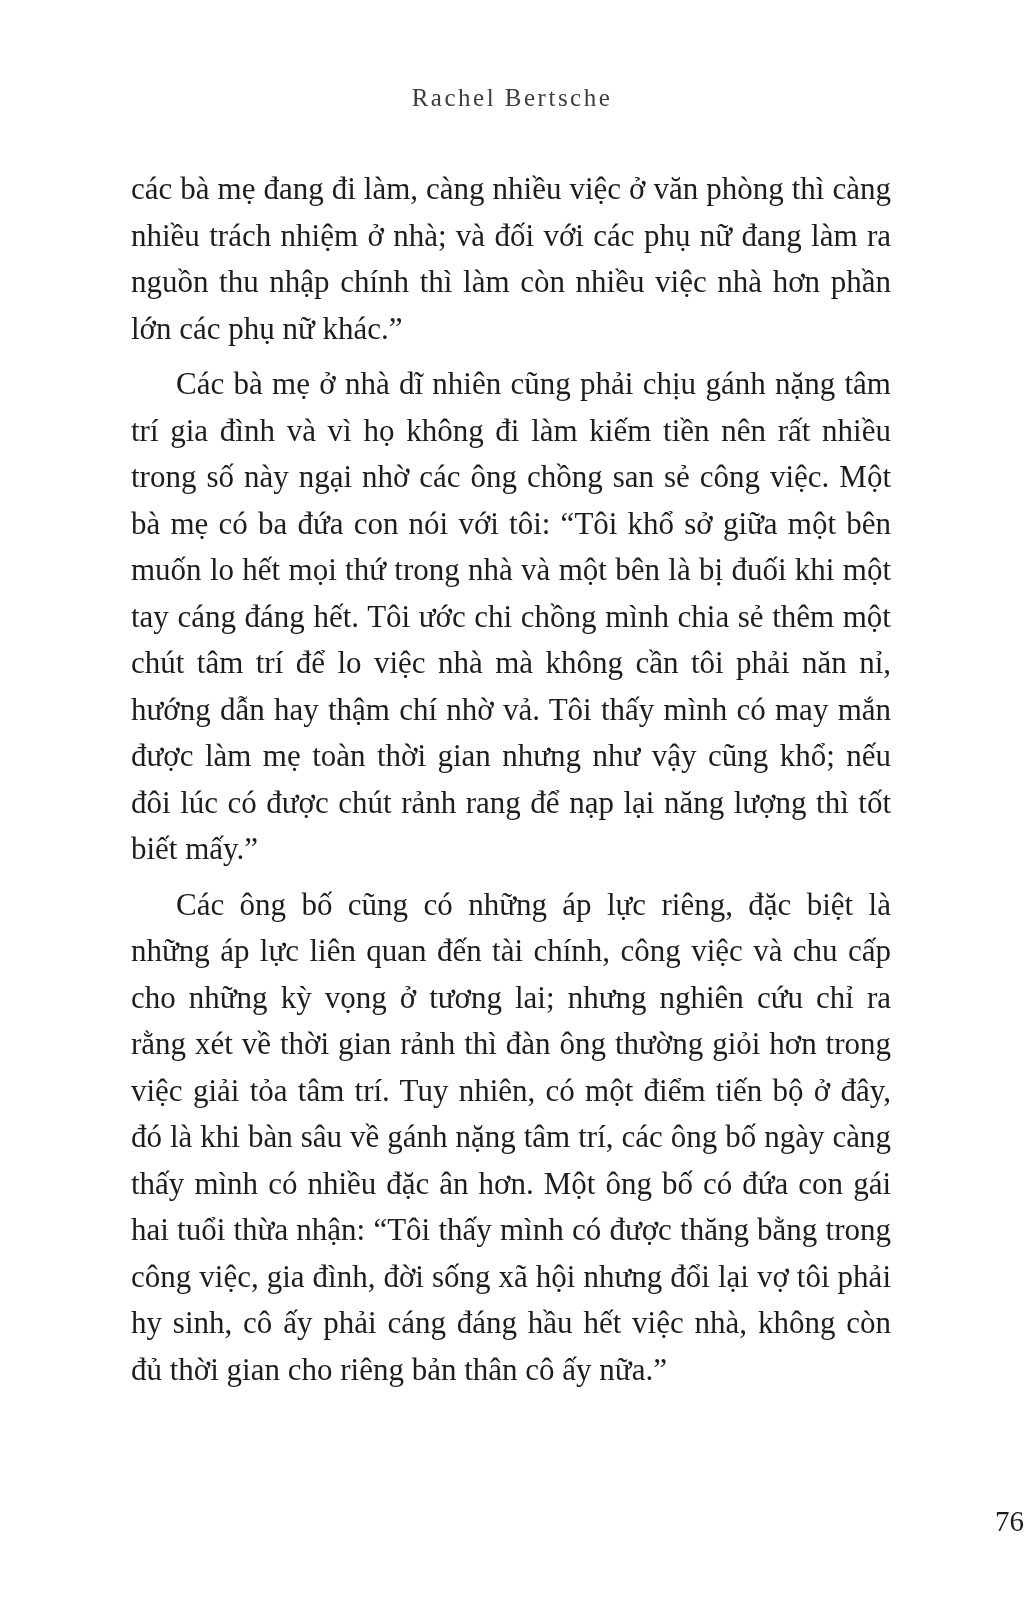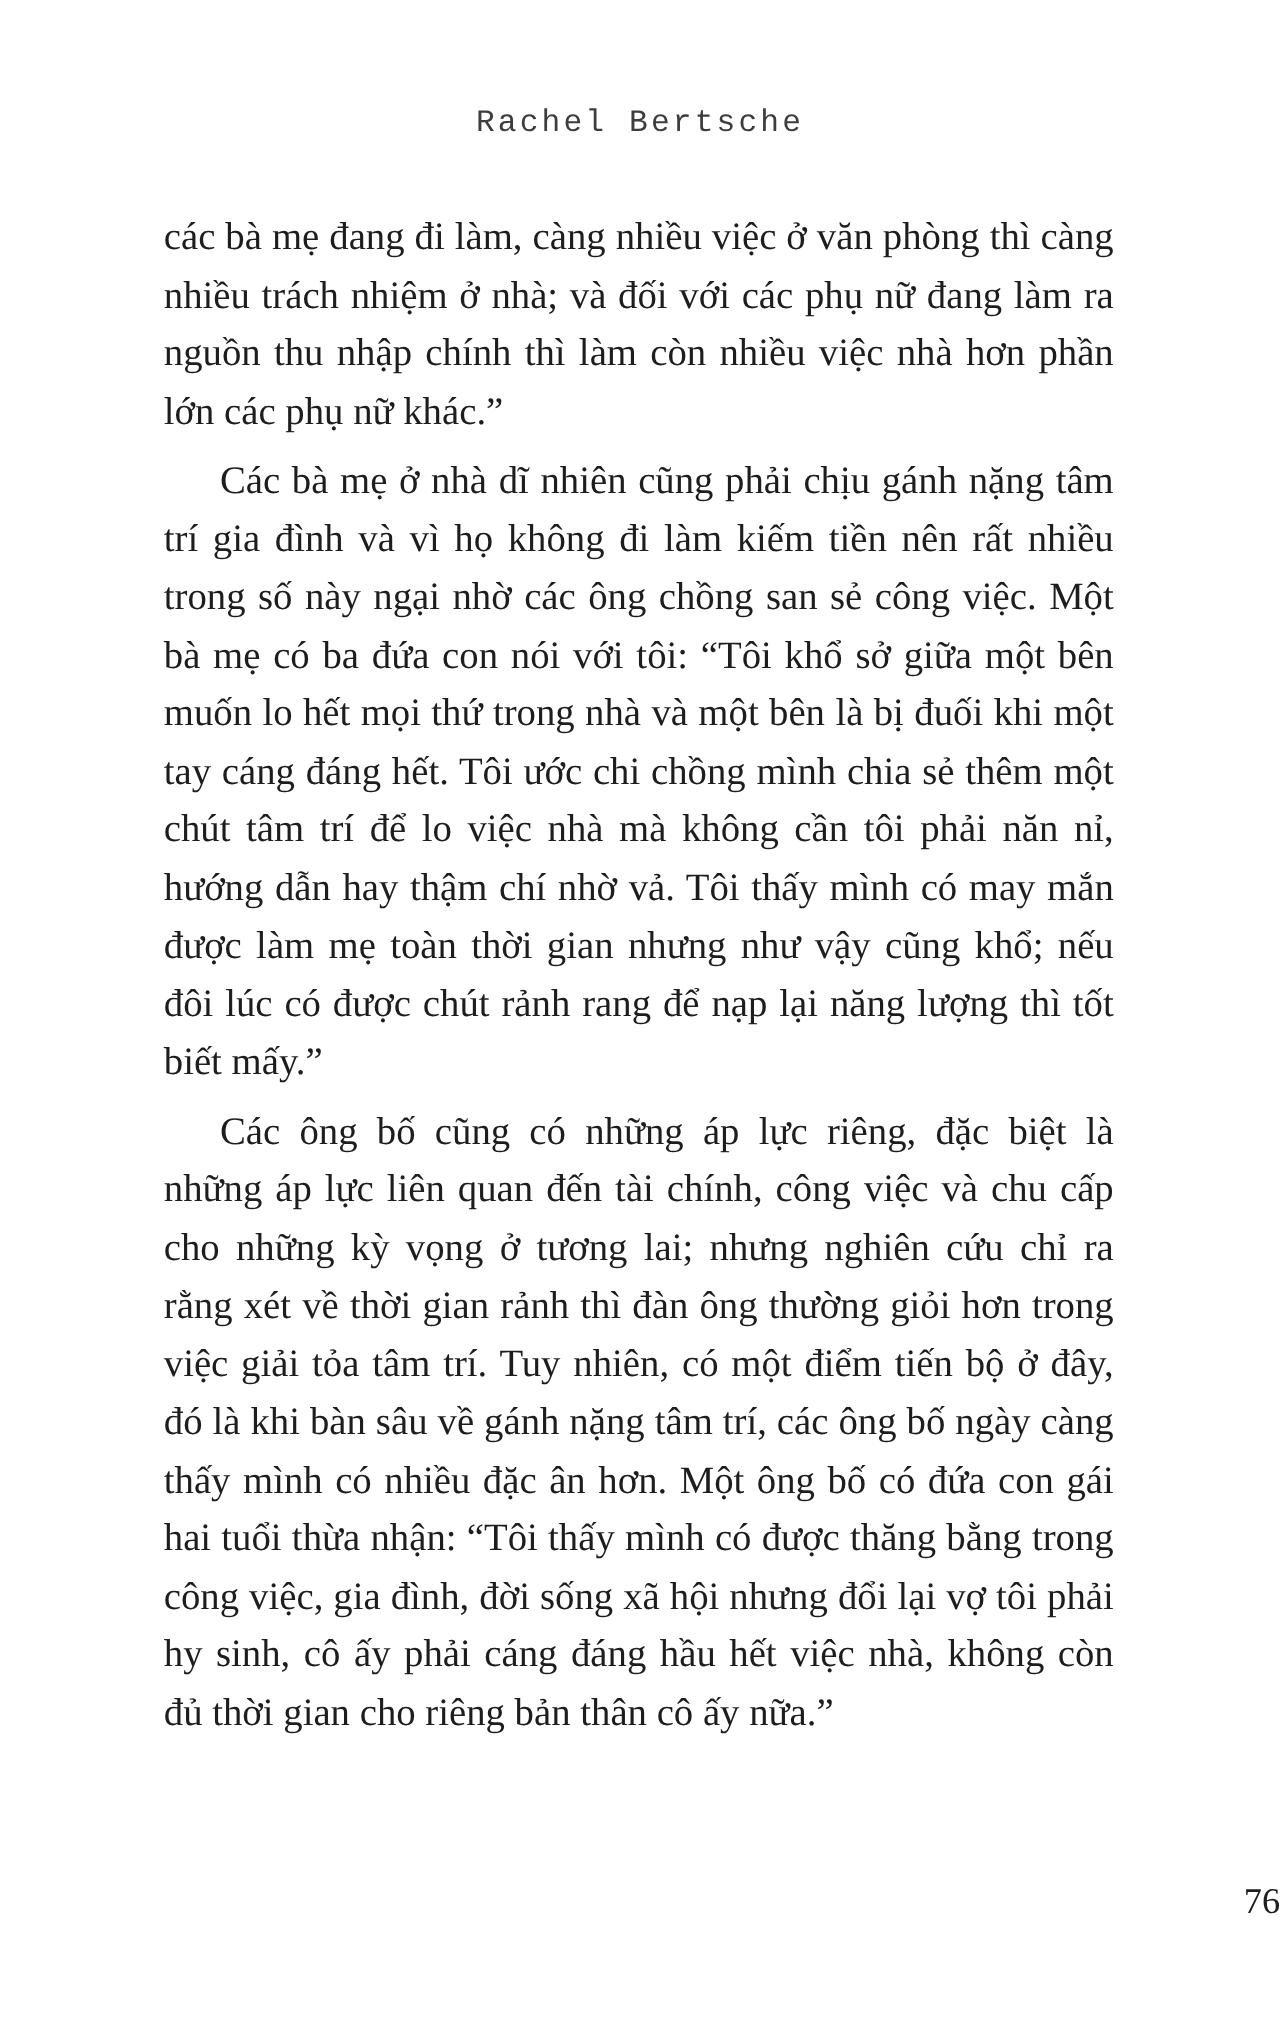--- a/index.html
+++ b/index.html
@@ -16,21 +16,21 @@
     overflow: hidden;
     font-family: "Liberation Serif", serif;
   }
 
   .running-header {
     position: absolute;
     top: 84px;
     left: 0;
     right: 0;
     text-align: center;
-    font-family: Liberation Mono, monospace;
+    font-family: Liberation Serif, serif;
     font-weight: 400;
     font-size: 25px;
     letter-spacing: 2.5px;
     color: #3d3d3d;
   }
 
   .body-text {
     position: absolute;
     top: 166px;
     left: 131px;

